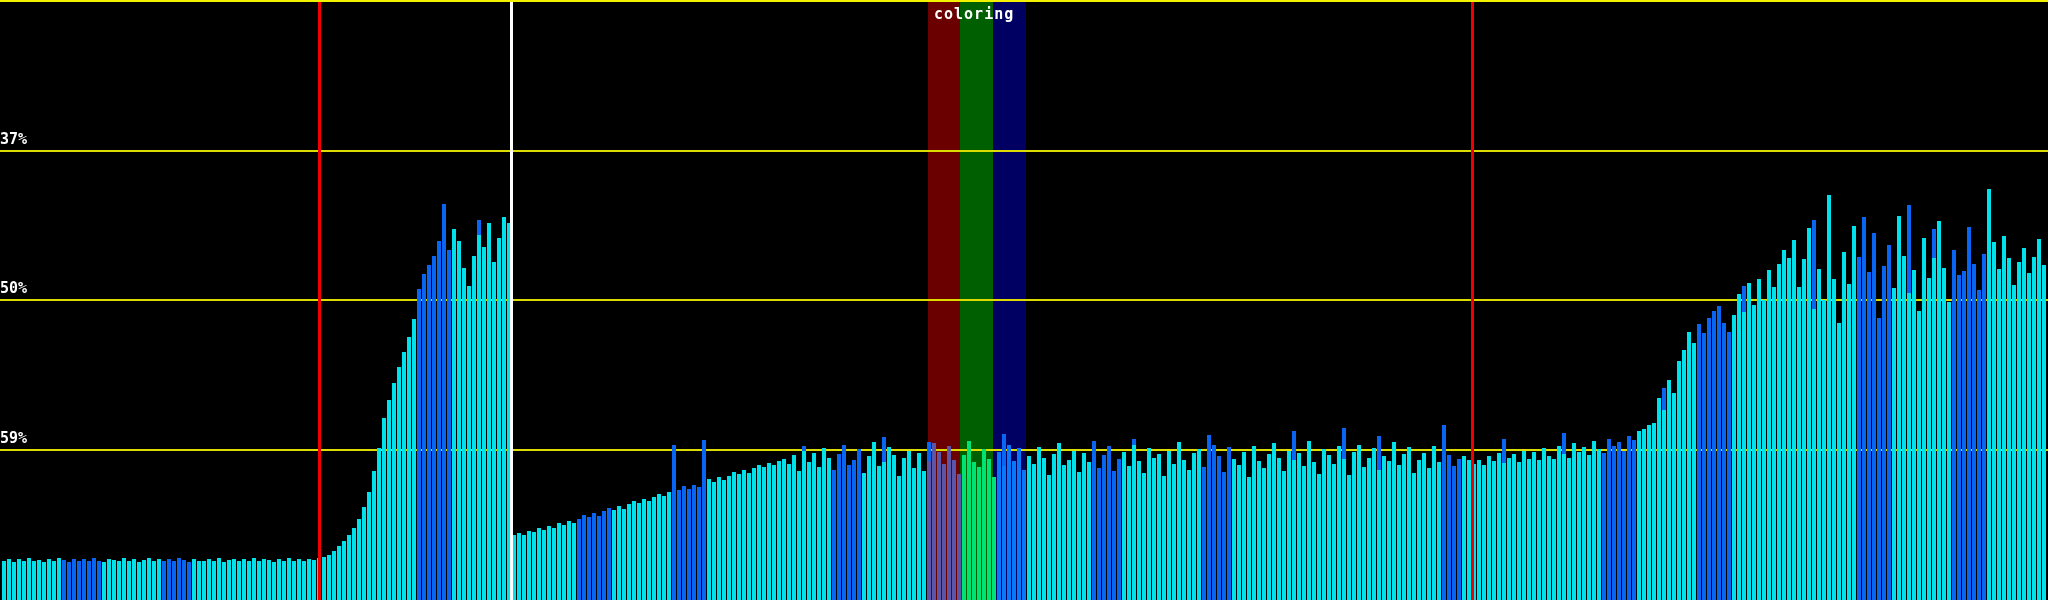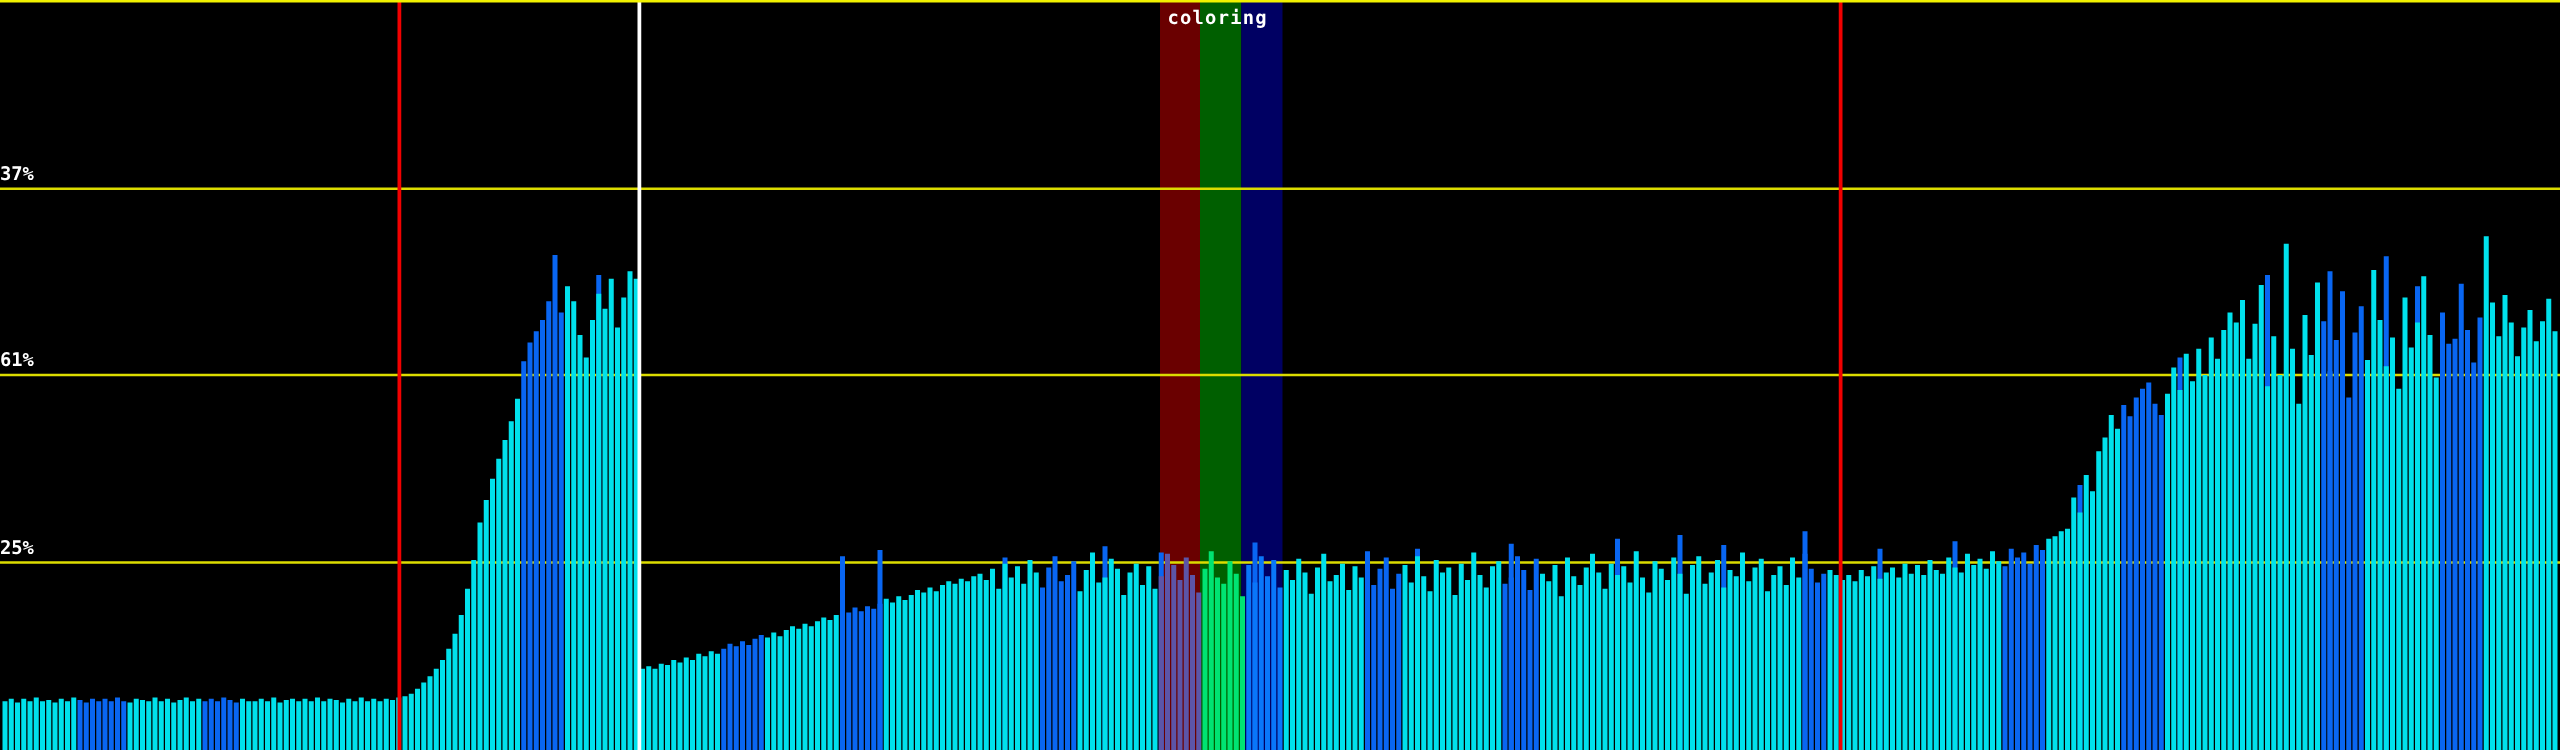--- a/index.html
+++ b/index.html
@@ -22,22 +22,22 @@
   .bar{position:absolute;bottom:0;z-index:3;}
   .bar-tip{position:absolute;bottom:0;z-index:3;}
   #top-border{position:absolute;left:0;top:0;width:2048px;height:2px;z-index:30;}
 </style>
 </head>
 <body>
 
 <div id="chart-root">
   <div id="top-border" style="background: rgb(242, 242, 0);"></div>
   <span class="tick-label" id="tick-75" style="color: rgb(255, 255, 255);">37%</span>
-  <span class="tick-label" id="tick-50" style="color: rgb(255, 255, 255);">61%</span>
-  <span class="tick-label" id="tick-25" style="color: rgb(255, 255, 255);">25%</span>
+  <span class="tick-label" id="tick-50" style="color: rgb(255, 255, 255);">50%</span>
+  <span class="tick-label" id="tick-25" style="color: rgb(255, 255, 255);">59%</span>
   <span id="coloring-label" style="color: rgb(255, 255, 255);">coloring</span>
   <div id="layer-bands">
       <div class="abs" style="left: 928px; top: 0px; width: 32px; height: 600px; background: rgb(106, 0, 0); z-index: 1;"></div>
       <div class="abs" style="left: 960px; top: 0px; width: 33px; height: 600px; background: rgb(0, 95, 0); z-index: 1;"></div>
       <div class="abs" style="left: 993px; top: 0px; width: 33px; height: 600px; background: rgb(0, 0, 99); z-index: 1;"></div>
     </div>
   <div id="layer-grid">
       <div class="abs" style="left: 0px; top: 150px; width: 2048px; height: 2px; background: rgb(220, 220, 0); z-index: 2;"></div>
       <div class="abs" style="left: 0px; top: 299px; width: 2048px; height: 2px; background: rgb(220, 220, 0); z-index: 2;"></div>
       <div class="abs" style="left: 0px; top: 449px; width: 2048px; height: 2px; background: rgb(220, 220, 0); z-index: 2;"></div>

